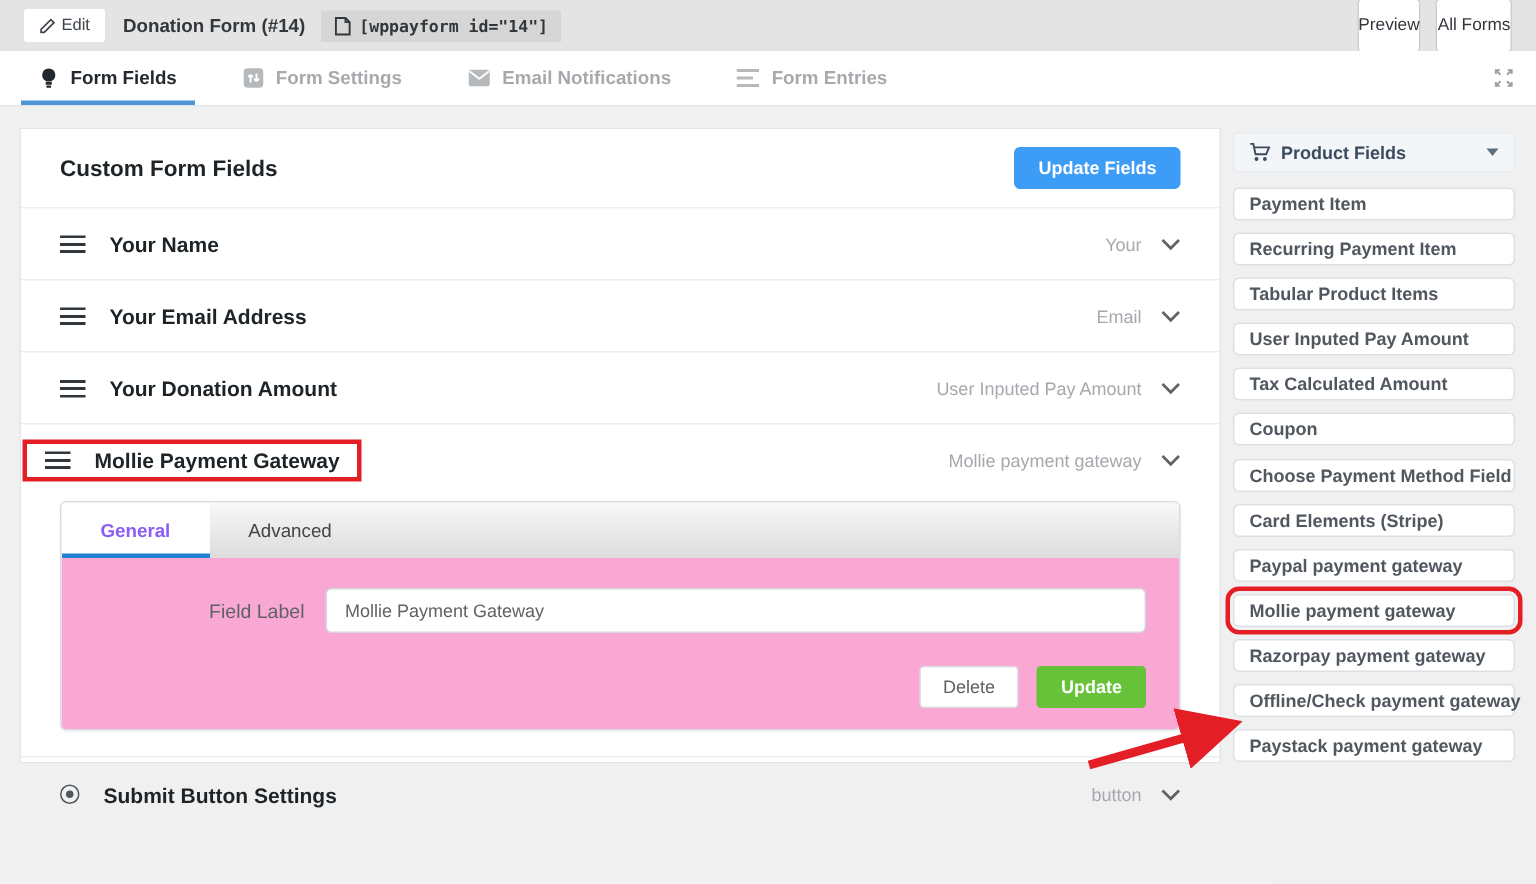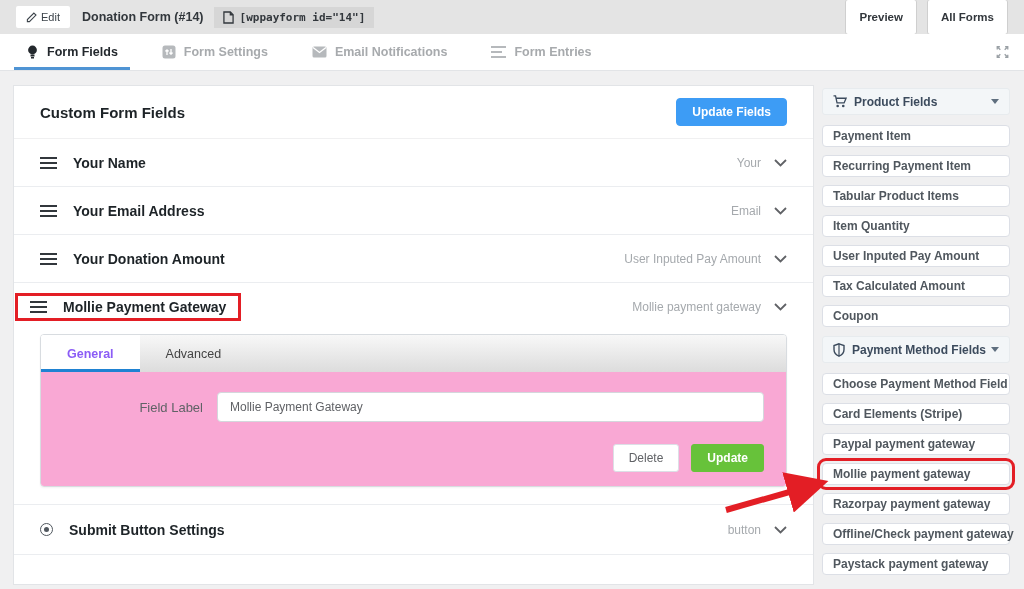--- a/index.html
+++ b/index.html
@@ -13,34 +13,34 @@
   .topbar { position:absolute; top:0; left:0; right:0; height:34px; background:#e4e4e4;
             display:flex; align-items:center; padding:0 16px; gap:10px; }
   .edit-btn { background:#fff; border:none; border-radius:2px; height:22px; padding:0 10px;
               display:flex; align-items:center; gap:4px; font-size:11px; color:#3c434a; cursor:pointer;
               font-family:inherit; }
   .form-title { font-size:12.5px; font-weight:bold; color:#32373c; margin-left:2px; }
   .shortcode-chip { background:#d6d6d6; height:21px; display:flex; align-items:center; gap:6px;
                     padding:0 9px; font-family:"DejaVu Sans Mono", monospace; font-size:11px;
                     font-weight:bold; color:#32373c; }
   .topbar-spacer { flex:1; }
-  .top-btn { background:#fff; border:1px solid #cfcfcf; border-radius:3px; height:36px; padding:0 13px;
-             font-size:11.5px; font-weight:bold; color:#32373c; display:flex; align-items:center;
+  .top-btn { background:#fff; border:1px solid #cfcfcf; border-radius:3px; height:36px; padding:0 0;
+             font-size:11.5px; font-weight:normal; color:#32373c; display:flex; align-items:center;
              cursor:pointer; font-family:inherit; }
   
   .tabbar { position:absolute; top:34px; left:0; right:0; height:37px; background:#fff;
             border-bottom:1px solid #e2e4e7; display:flex; align-items:stretch; padding:0 14px; }
   .tab { display:flex; align-items:center; gap:8px; padding:0 12px; margin-right:20px;
          font-size:12.5px; font-weight:bold; color:#a7aaad; position:relative; cursor:pointer; }
   .tab.active { color:#23282d; }
   .tab.active::after { content:""; position:absolute; left:0; right:0; bottom:0; height:3px;
                        background:#4f94d4; }
   .expand-btn { margin-left:auto; align-self:center; cursor:pointer; background:none; border:none; }
   
-  .main-panel { position:absolute; left:13px; top:85px; width:801px; height:500px; background:#fff;
+  .main-panel { position:absolute; left:13px; top:85px; width:801px; height:424px; background:#fff;
                 border:1px solid #e2e4e7; }
   .panel-head { display:flex; align-items:center; justify-content:space-between;
                 padding:12px 26px; border-bottom:1px solid #f0f0f1; }
   .panel-title { font-size:15px; font-weight:bold; color:#1d2327; }
   .btn-primary { background:#3d9cf5; border:1px solid #3d9cf5; color:#fff; font-weight:bold;
                  font-size:12px; padding:6px 15px; border-radius:4px; cursor:pointer; font-family:inherit;text-align:right; }
   .frow { height:48px; display:flex; align-items:center; padding:0 26px;
           border-bottom:1px solid #ebedf0; }
   .frow.noline { border-bottom:none; }
   .drag { width:17px; height:12px; flex:0 0 auto; cursor:grab;
@@ -244,35 +244,26 @@
         <path d="M0.5 1h2.2l1.6 7.5h7.6L14 3.5H3.2" fill="none" stroke="#3c4b5d" stroke-width="1.4"></path>
         <circle cx="5" cy="11.8" r="1.4" fill="#3c4b5d"></circle>
         <circle cx="11" cy="11.8" r="1.4" fill="#3c4b5d"></circle>
       </svg>
       <span class="sb-title">Product Fields</span>
       <span class="caret"></span>
     </div>
     <div class="sb-item">Payment Item</div>
     <div class="sb-item">Recurring Payment Item</div>
     <div class="sb-item">Tabular Product Items</div>
-    <div class="sb-item">Item Quantity</div>
     <div class="sb-item">User Inputed Pay Amount</div>
     <div class="sb-item">Tax Calculated Amount</div>
     <div class="sb-item">Coupon</div>
   </div>
 
   <div class="sb-section">
-    <div class="sb-head">
-      <svg class="ic" width="12" height="14" viewBox="0 0 12 14">
-        <path d="M6 0.8l5 1.8v4c0 3.2-2.1 5.5-5 6.6-2.9-1.1-5-3.4-5-6.6v-4z" fill="none" stroke="#3c4b5d" stroke-width="1.4"></path>
-        <path d="M6 0.8v12.4" stroke="#3c4b5d" stroke-width="1.2"></path>
-      </svg>
-      <span class="sb-title">Payment Method Fields</span>
-      <span class="caret"></span>
-    </div>
     <div class="sb-item">Choose Payment Method Field</div>
     <div class="sb-item">Card Elements (Stripe)</div>
     <div class="sb-item">Paypal payment gateway</div>
     <div class="sb-item hl">Mollie payment gateway</div>
     <div class="sb-item">Razorpay payment gateway</div>
     <div class="sb-item">Offline/Check payment gateway</div>
     <div class="sb-item">Paystack payment gateway</div>
   </div>
 </div>
 

